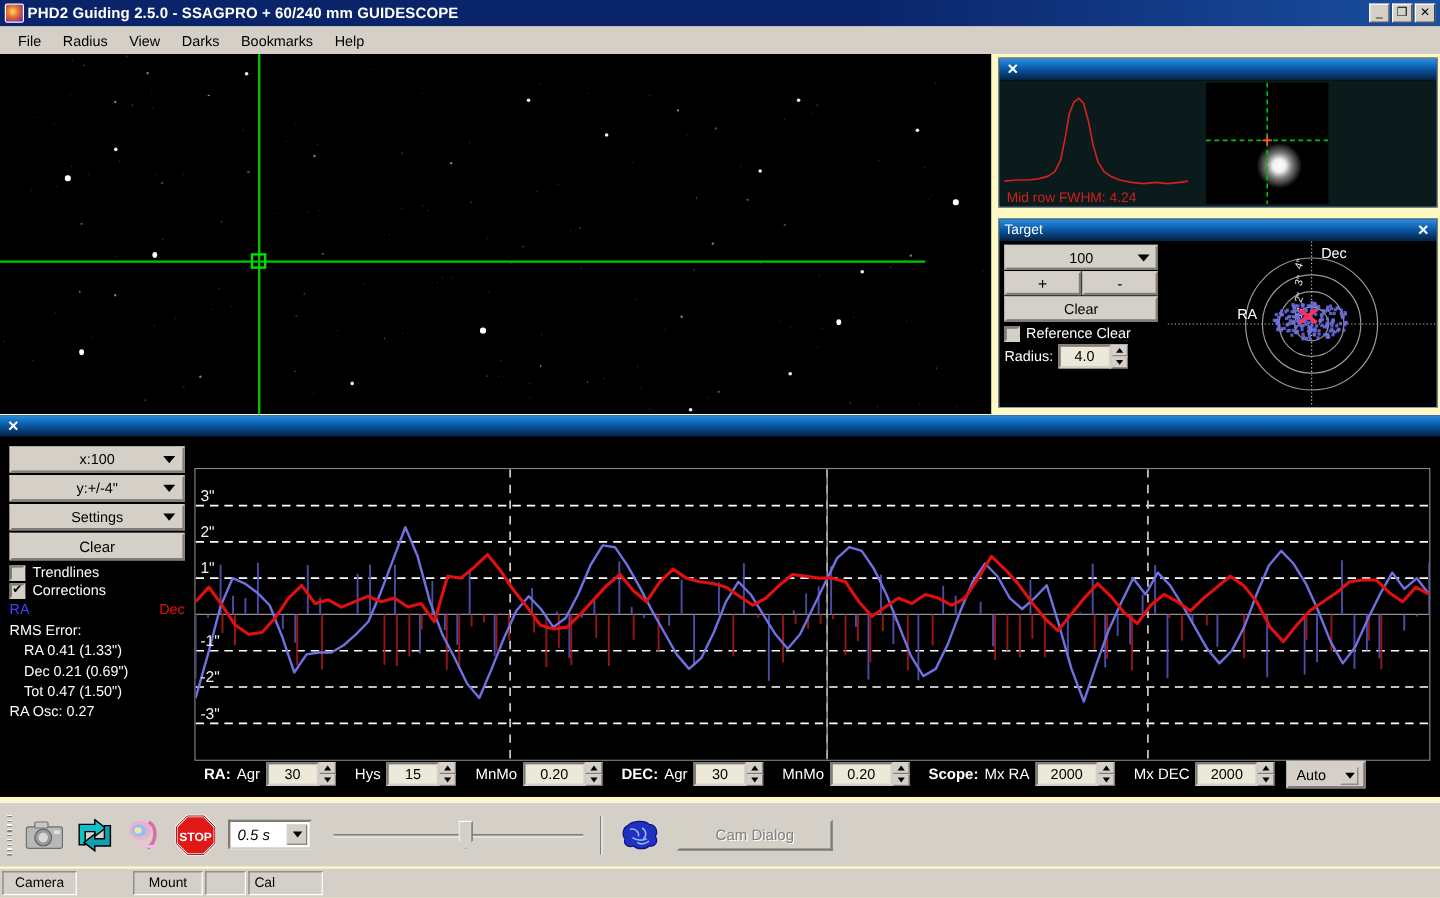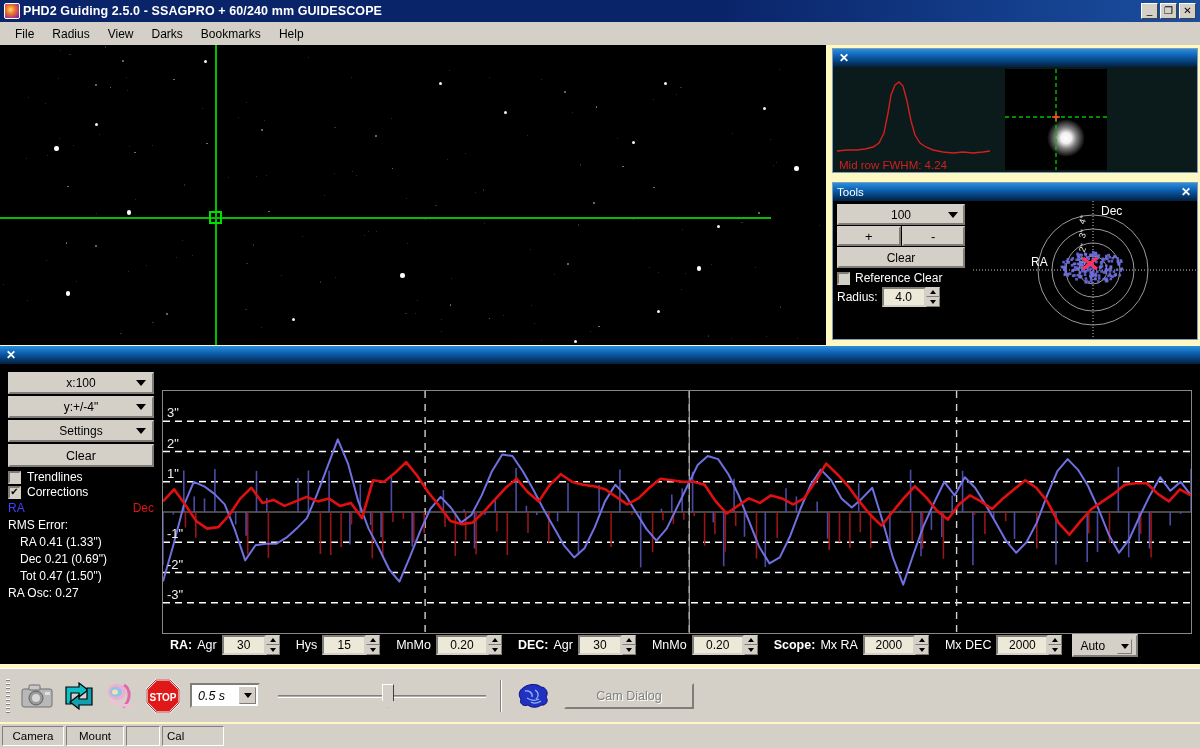--- a/index.html
+++ b/index.html
@@ -222,21 +222,21 @@
     background: #d4d0c8; display: flex; align-items: stretch; padding: 2px 2px;
   }
   .sb-cell {
     border: 1px solid; border-color: #808080 #ffffff #ffffff #808080;
     display: flex; align-items: center; font-size: 11.5px; color: #000;
     padding: 0 4px; margin-right: 2px; overflow: hidden; white-space: nowrap;
   }
   .sb-left { width: 384px; }
   .sb-mid { width: 582px; justify-content: center; }
   .sb-cam { width: 62px; justify-content: center; }
-  .sb-mount { width: 58px; justify-content: center; }
+  .sb-mount { width: 58px; justify-content: center; margin-left: 45px; }
   .sb-blank { width: 34px; }
   .sb-cal { width: 62px; }
 </style>
 </head>
 <body>
 
 <div id="app">
 
   <div class="titlebar">
     <div class="tb-icon"></div>
@@ -439,21 +439,21 @@
           <line x1="51" y1="0" x2="51" y2="101" stroke="#00c000" stroke-width="1.4" stroke-dasharray="4,3"></line>
           <line x1="0" y1="48" x2="102" y2="48" stroke="#00c000" stroke-width="1.4" stroke-dasharray="4,3"></line>
           <path d="M47,48 L55,48 M51,44 L51,52" stroke="#ff5030" stroke-width="1.4"></path>
         </svg>
       </div>
     </div>
   </div>
 
   <div class="panel" id="target-panel">
     <div class="panel-tb">
-      <div class="pt-title">Tools</div>
+      <div class="pt-title">Target</div>
       <div class="pt-close">✕</div>
     </div>
     <div class="tg-body">
       <div class="tg-controls">
         <div class="tg-combo">
           <span>100</span>
           <span class="arrow"></span>
         </div>
         <div class="tg-pm">
           <div>+</div>

